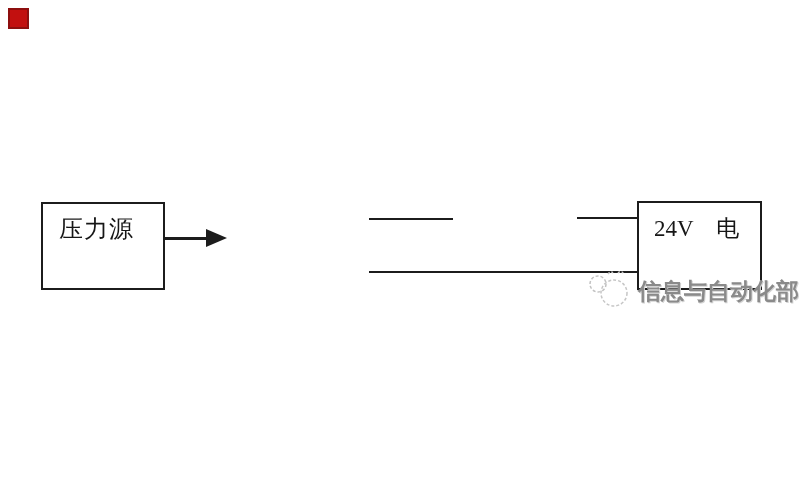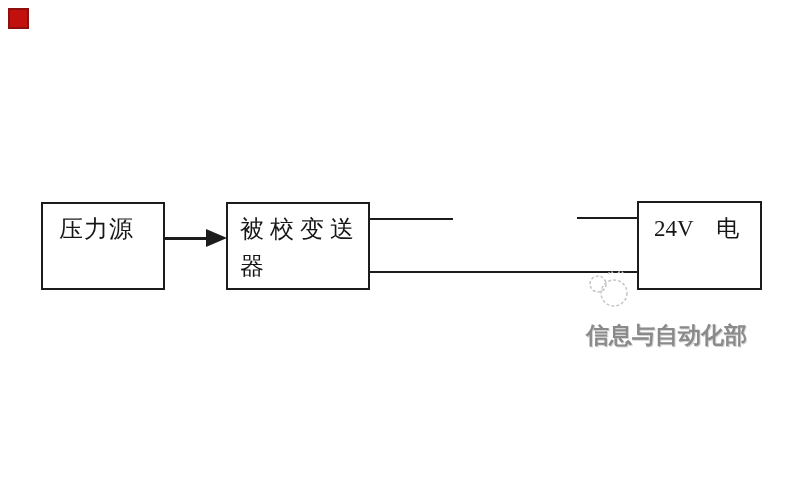--- a/index.html
+++ b/index.html
@@ -51,21 +51,21 @@
     border-bottom: 9px solid transparent;
     border-left: 21px solid #1c1c1c;
   }
   .conn-top1   { left: 369px; top: 218px; width: 84px;  height: 2px; }
   .conn-top2   { left: 577px; top: 217px; width: 61px;  height: 2px; }
   .conn-bottom { left: 369px; top: 271px; width: 269px; height: 2px; }
 
   
   .watermark {
     position: absolute; left: 584px; top: 268px;
-    display: flex; align-items: flex-start; flex-direction: column;
+    display: flex; align-items: flex-start;
   }
   .watermark-logo { width: 52px; height: 44px; flex: 0 0 auto; }
   .watermark-text {
     margin: 8px 0 0 2px;
     font-size: 23px; font-weight: bold;
     color: #8a8a8a;
     text-shadow: 1px 1px 0 #d4d4d4;
     white-space: nowrap;
   }
 </style>
@@ -73,24 +73,20 @@
 <body>
 
 <div class="canvas">
 
   <div class="red-marker"></div>
 
   <div class="node box-pressure">
     <div class="tline">压力源</div>
   </div>
 
-  <div class="node box-transmitter">
-    <div class="tline spread">被校变送</div>
-    <div class="tline">器</div>
-  </div>
 
 
   <div class="node box-power">
     <div class="tline">24V　电</div>
   </div>
 
   <div class="connector arrow-shaft"></div>
   <div class="arrowhead"></div>
   <div class="connector conn-top1"></div>
   <div class="connector conn-top2"></div>

